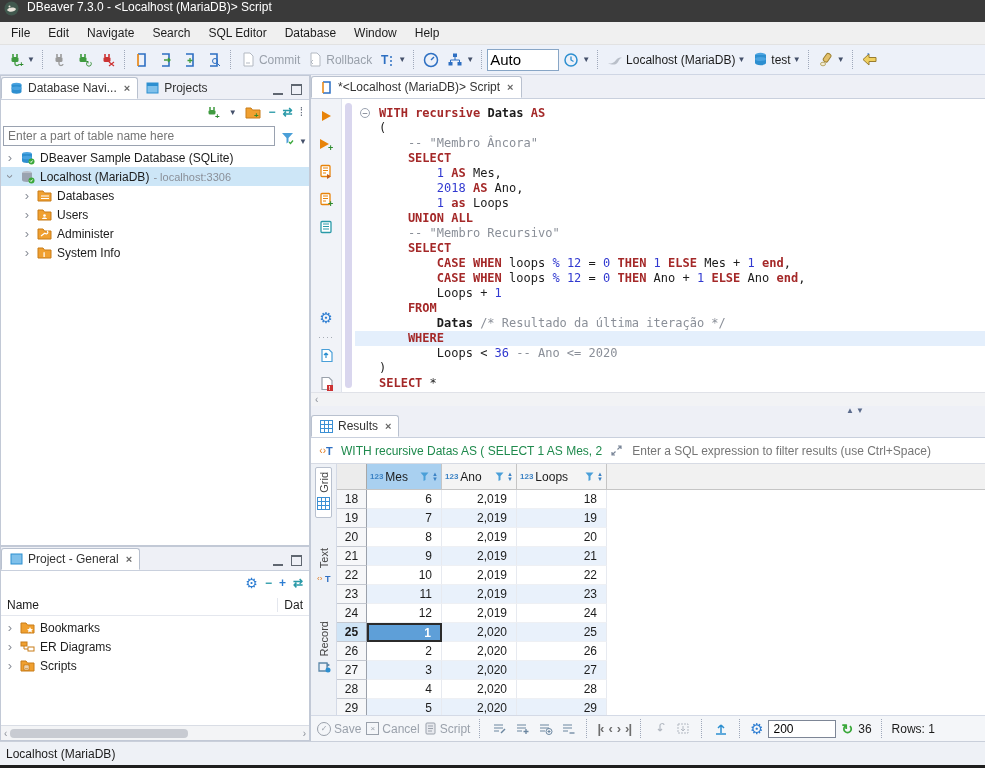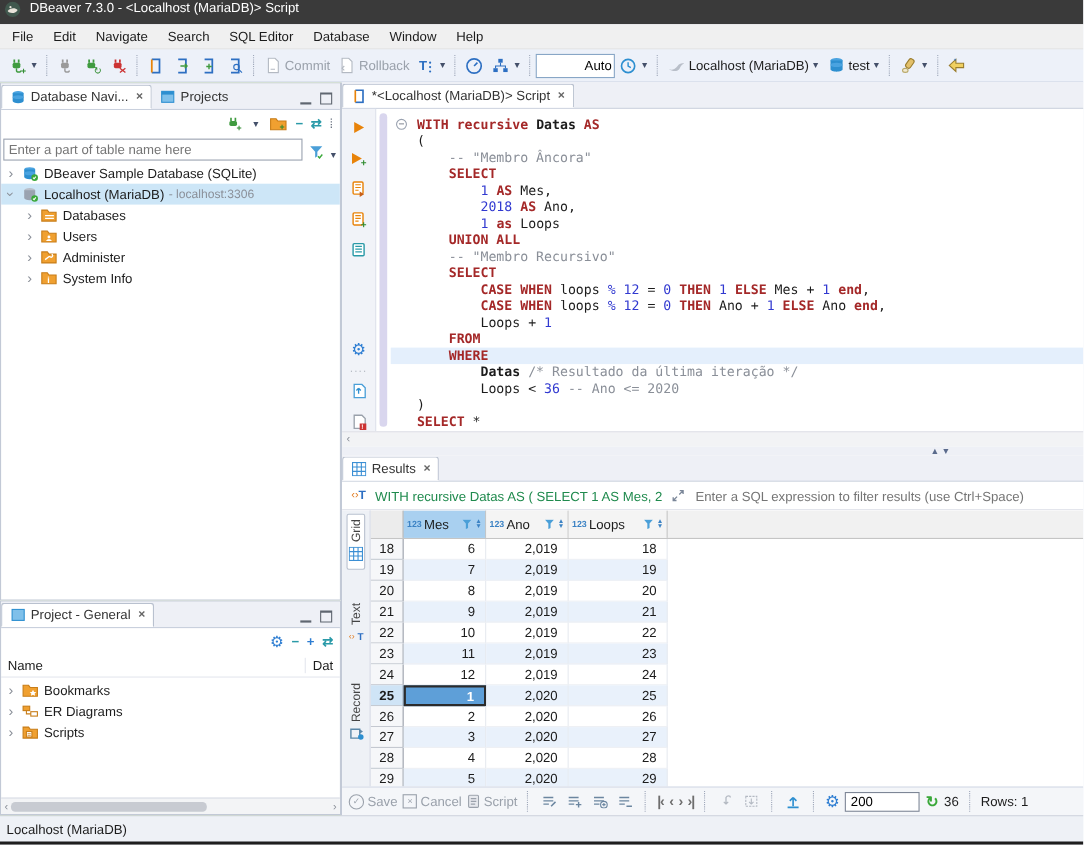--- a/index.html
+++ b/index.html
@@ -7,21 +7,21 @@
   
   .titlebar{height:22px;background:#3a3a3a;color:#fff;display:flex;gap:7px;padding-left:2px}
   .menubar{height:22px;background:#f0f0f0;display:flex;align-items:center;padding-left:2px;border-bottom:1px solid #e2e2e2}
   .menu-item{padding:20px 9px;cursor:default}
   .toolbar{height:29px;background:#edf1f9;display:flex;align-items:center;padding:0 4px;border-bottom:1px solid #cfd6e4}
   .tb{display:inline-flex;align-items:center;gap:2px;padding:1px 3px}
   .tsep{width:1px;height:19px;border-left:1px dotted #9fa8ba;margin:0 4px}
   .i{display:inline-flex;align-items:center;justify-content:center;width:18px;height:17px}
   .caret{font-size:8px;color:#44506a}
   .gray-label{color:#9aa1ab}
-  .auto-box{width:66px;height:18px;border:1px solid #88a6c6;text-align:right;font-size:12px;font-family:"Liberation Sans",sans-serif}
+  .auto-box{width:66px;height:18px;border:1px solid #88a6c6;text-align:left;font-size:15px;font-family:"Liberation Sans",sans-serif}
   .fetch-box{width:58px;height:16px;border:1px solid #7d8696;font-size:12px;padding:0 4px;font-family:"Liberation Sans",sans-serif}
   
   .main{display:flex;height:666px}
   .left{width:310px;display:flex;flex-direction:column;background:#bef264}
   .right{flex:1;display:flex;flex-direction:column;border-left:1px solid #c2c9d6;background:#fff;min-width:0}
   .panel{display:flex;flex-direction:column;background:#fff;border:1px solid #c2c9d6;box-sizing:border-box}
   .nav-panel{height:471px}
   .proj-panel{height:195px}
   .tabbar{height:23px;background:#eef0f6;display:flex;align-items:flex-end;border-bottom:1px solid #c9d0dd;flex:none}
   .tab{display:flex;align-items:center;gap:5px;padding:0 7px;height:22px;box-sizing:border-box;color:#333}
@@ -570,22 +570,22 @@
             <div class="cl"><span>        </span><span class="sn">1</span><span> </span><span class="sk">AS</span><span> Mes,</span></div>
             <div class="cl"><span>        </span><span class="sn">2018</span><span> </span><span class="sk">AS</span><span> Ano,</span></div>
             <div class="cl"><span>        </span><span class="sn">1</span><span> </span><span class="sk">as</span><span> Loops</span></div>
             <div class="cl"><span class="sk">    UNION ALL</span></div>
             <div class="cl"><span class="sc">    -- "Membro Recursivo"</span></div>
             <div class="cl"><span class="sk">    SELECT</span></div>
             <div class="cl"><span class="sk">        CASE WHEN</span><span> loops </span><span class="sn">%</span><span> </span><span class="sn">12</span><span> = </span><span class="sn">0</span><span class="sk"> THEN</span><span> </span><span class="sn">1</span><span class="sk"> ELSE</span><span> Mes + </span><span class="sn">1</span><span> </span><span class="sk">end</span><span>,</span></div>
             <div class="cl"><span class="sk">        CASE WHEN</span><span> loops </span><span class="sn">%</span><span> </span><span class="sn">12</span><span> = </span><span class="sn">0</span><span class="sk"> THEN</span><span> Ano + </span><span class="sn">1</span><span class="sk"> ELSE</span><span> Ano </span><span class="sk">end</span><span>,</span></div>
             <div class="cl"><span>        Loops + </span><span class="sn">1</span></div>
             <div class="cl"><span class="sk">    FROM</span></div>
+            <div class="cl"><span class="sb">        Datas</span><span class="sc"> /* Resultado da última iteração */</span></div>
             <div class="cl hl"><span class="sk">    WHERE</span></div>
-            <div class="cl"><span class="sb">        Datas</span><span class="sc"> /* Resultado da última iteração */</span></div>
             <div class="cl"><span>        Loops &lt; </span><span class="sn">36</span><span class="sc"> -- Ano &lt;= 2020</span></div>
             <div class="cl"><span>)</span></div>
             <div class="cl"><span class="sk">SELECT</span><span> *</span></div>
           </div>
       </div>
 
       <div class="ed-hscroll">
         <span class="sarrow">‹</span>
       </div>
       <div class="sash">

